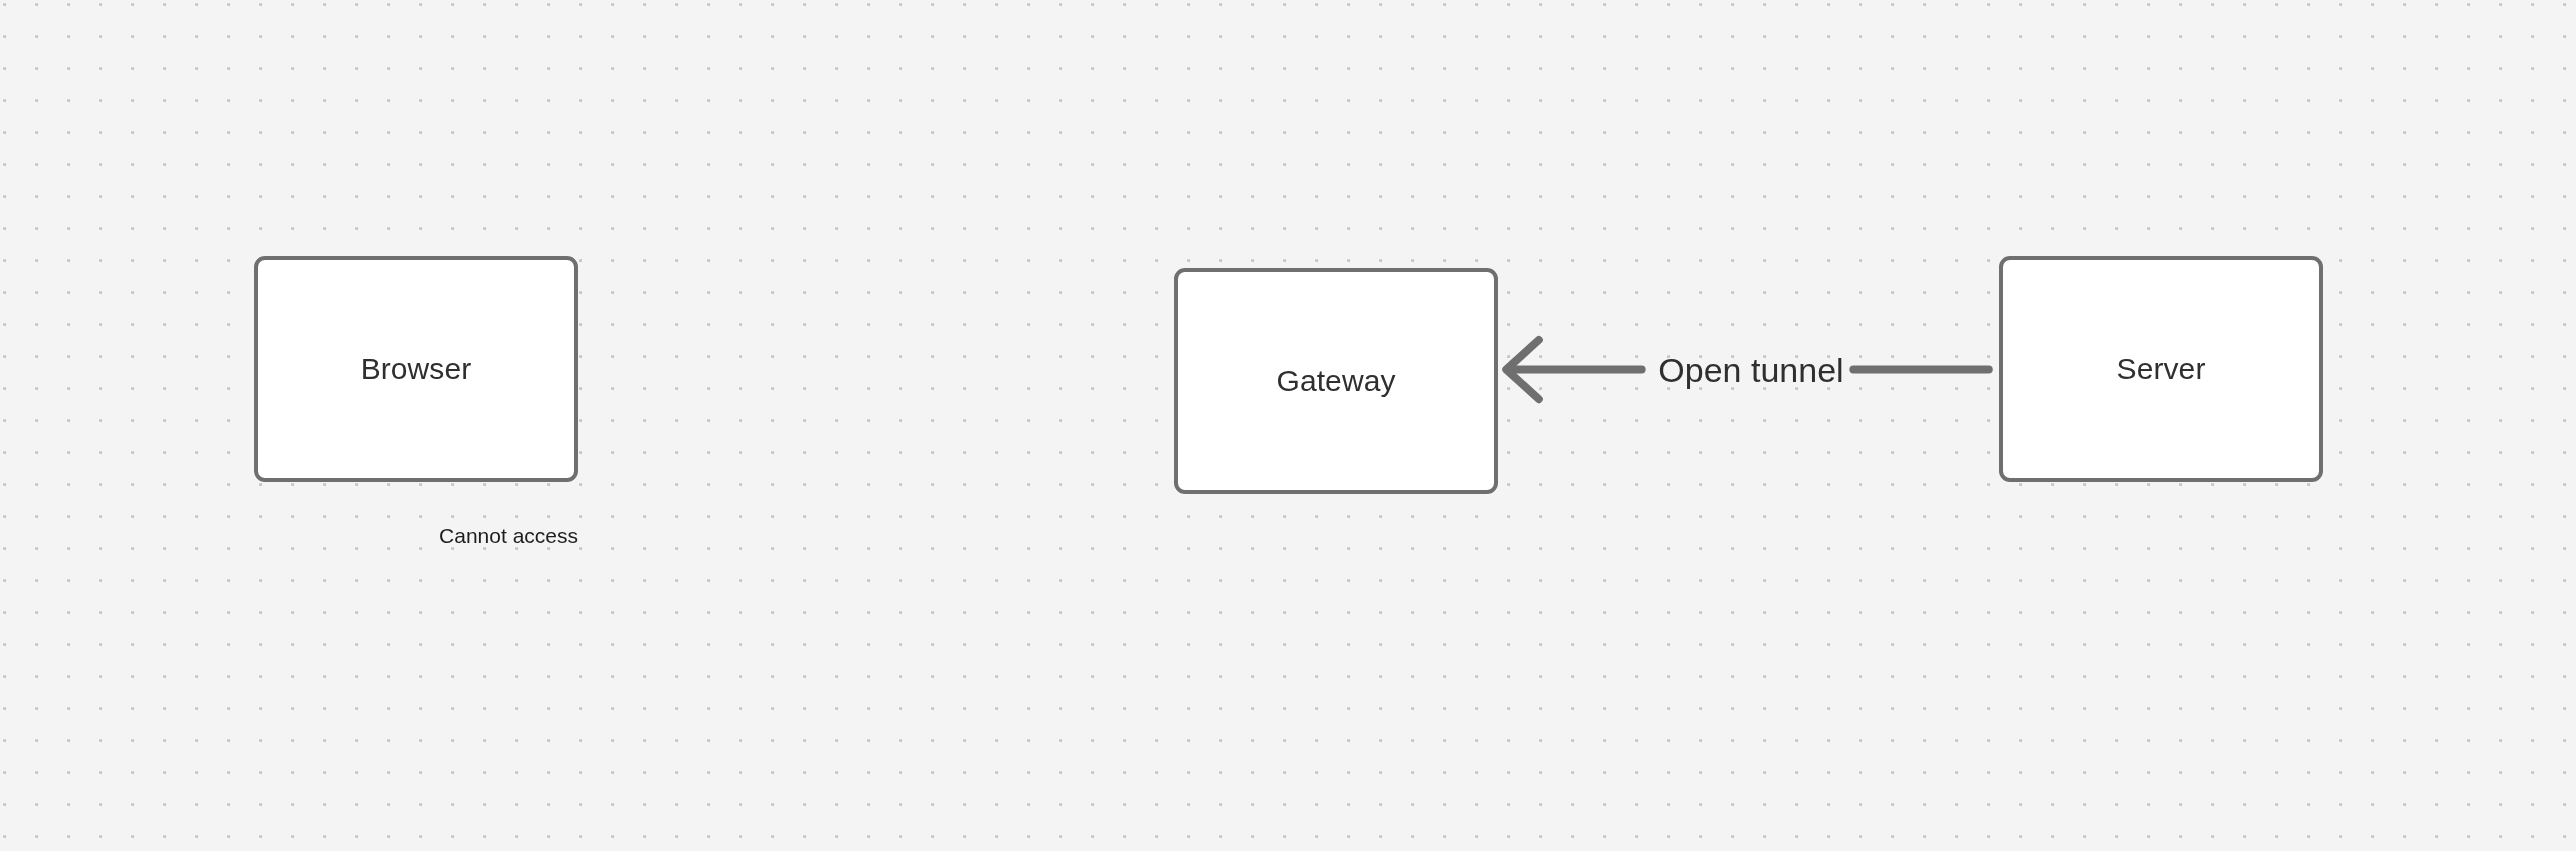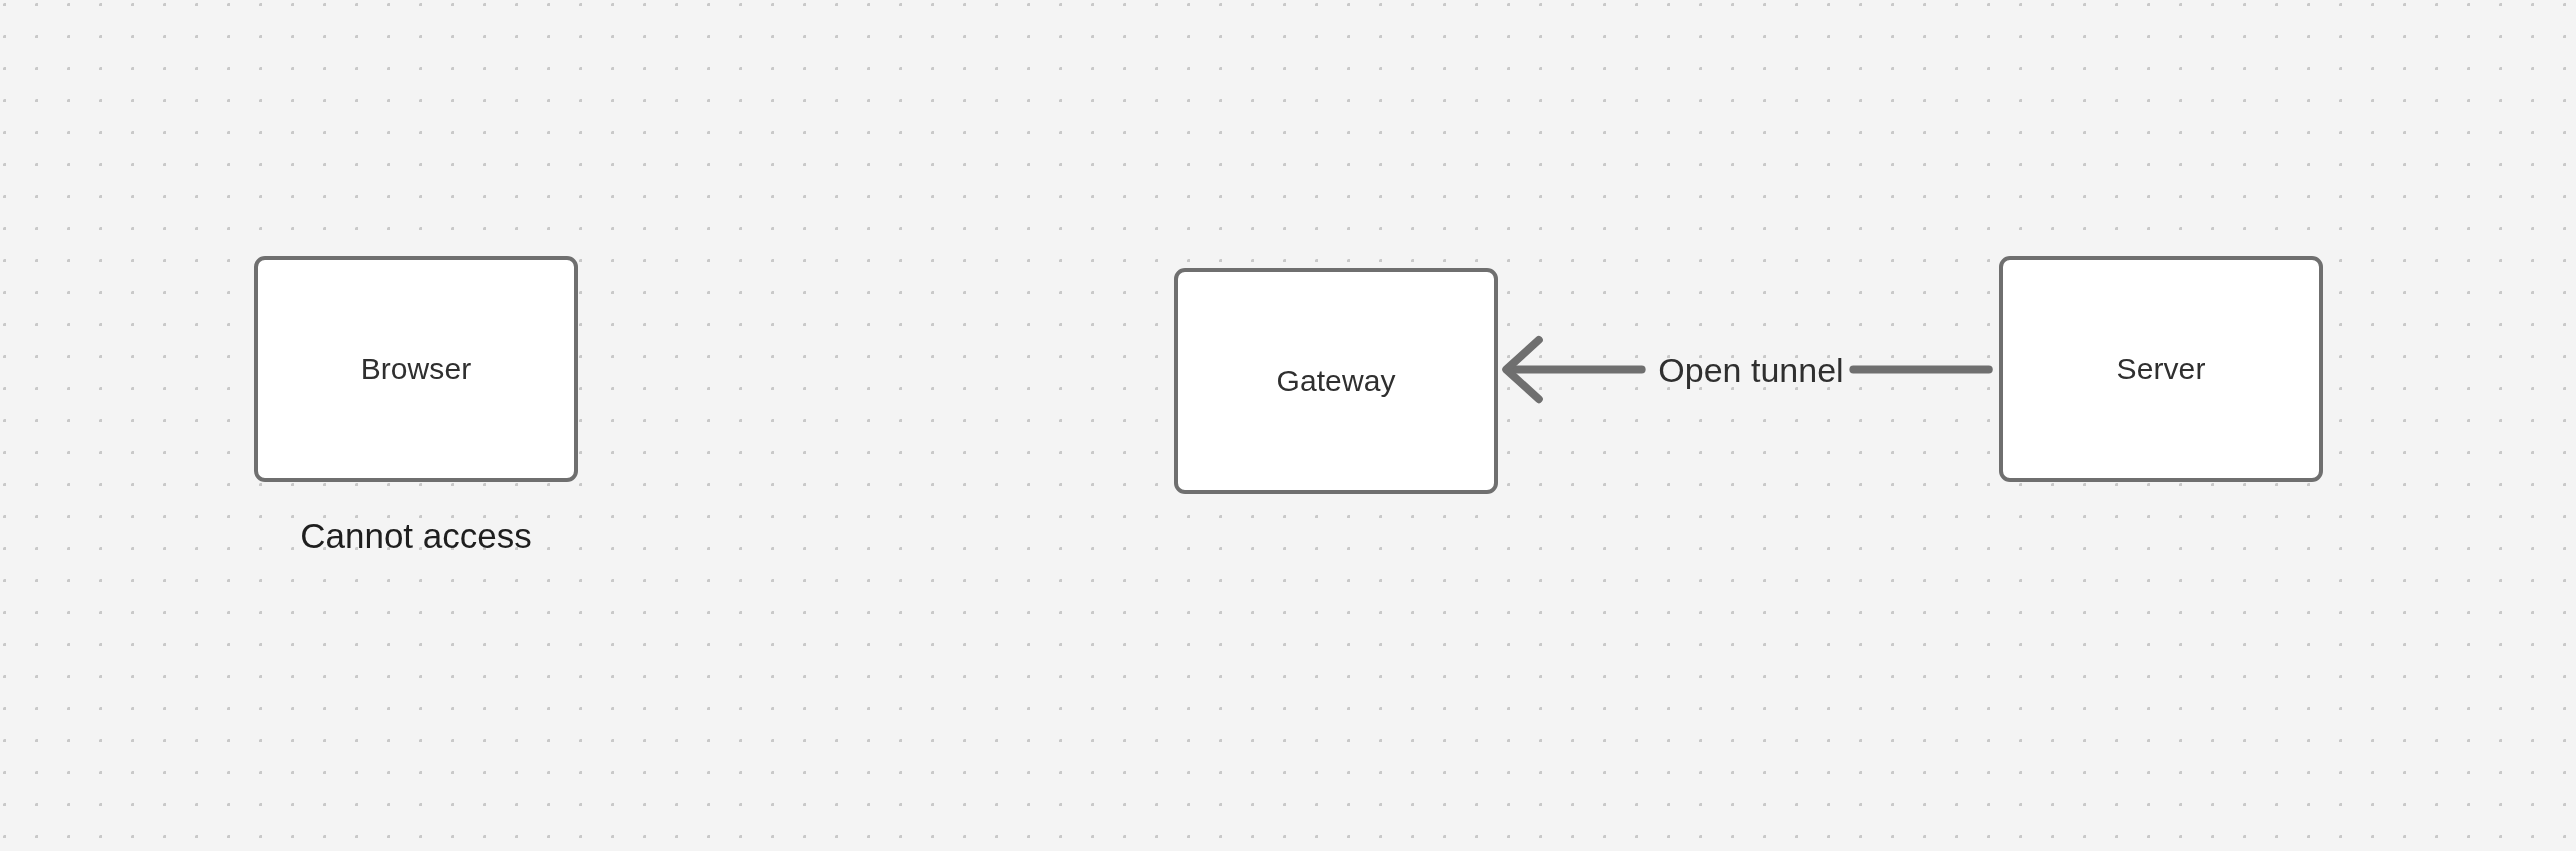--- a/index.html
+++ b/index.html
@@ -49,22 +49,22 @@
   #node-browser { left: 254px; top: 256px; }
   #node-gateway { left: 1174px; top: 268px; }
   #node-server  { left: 1999px; top: 256px; }
 
   
   .caption {
     position: absolute;
     left: 254px;
     top: 511px;
     width: 324px;
-    text-align: center;
-    font-size: 35px;
+    text-align: right;
+    font-size: 21px;
     line-height: 49px;
     color: #1e1e1e;
   }
   .caption .cline { display: block; white-space: nowrap; }
 
   
   #edge-tunnel {
     position: absolute;
     left: 1491px;
     top: 327px;

